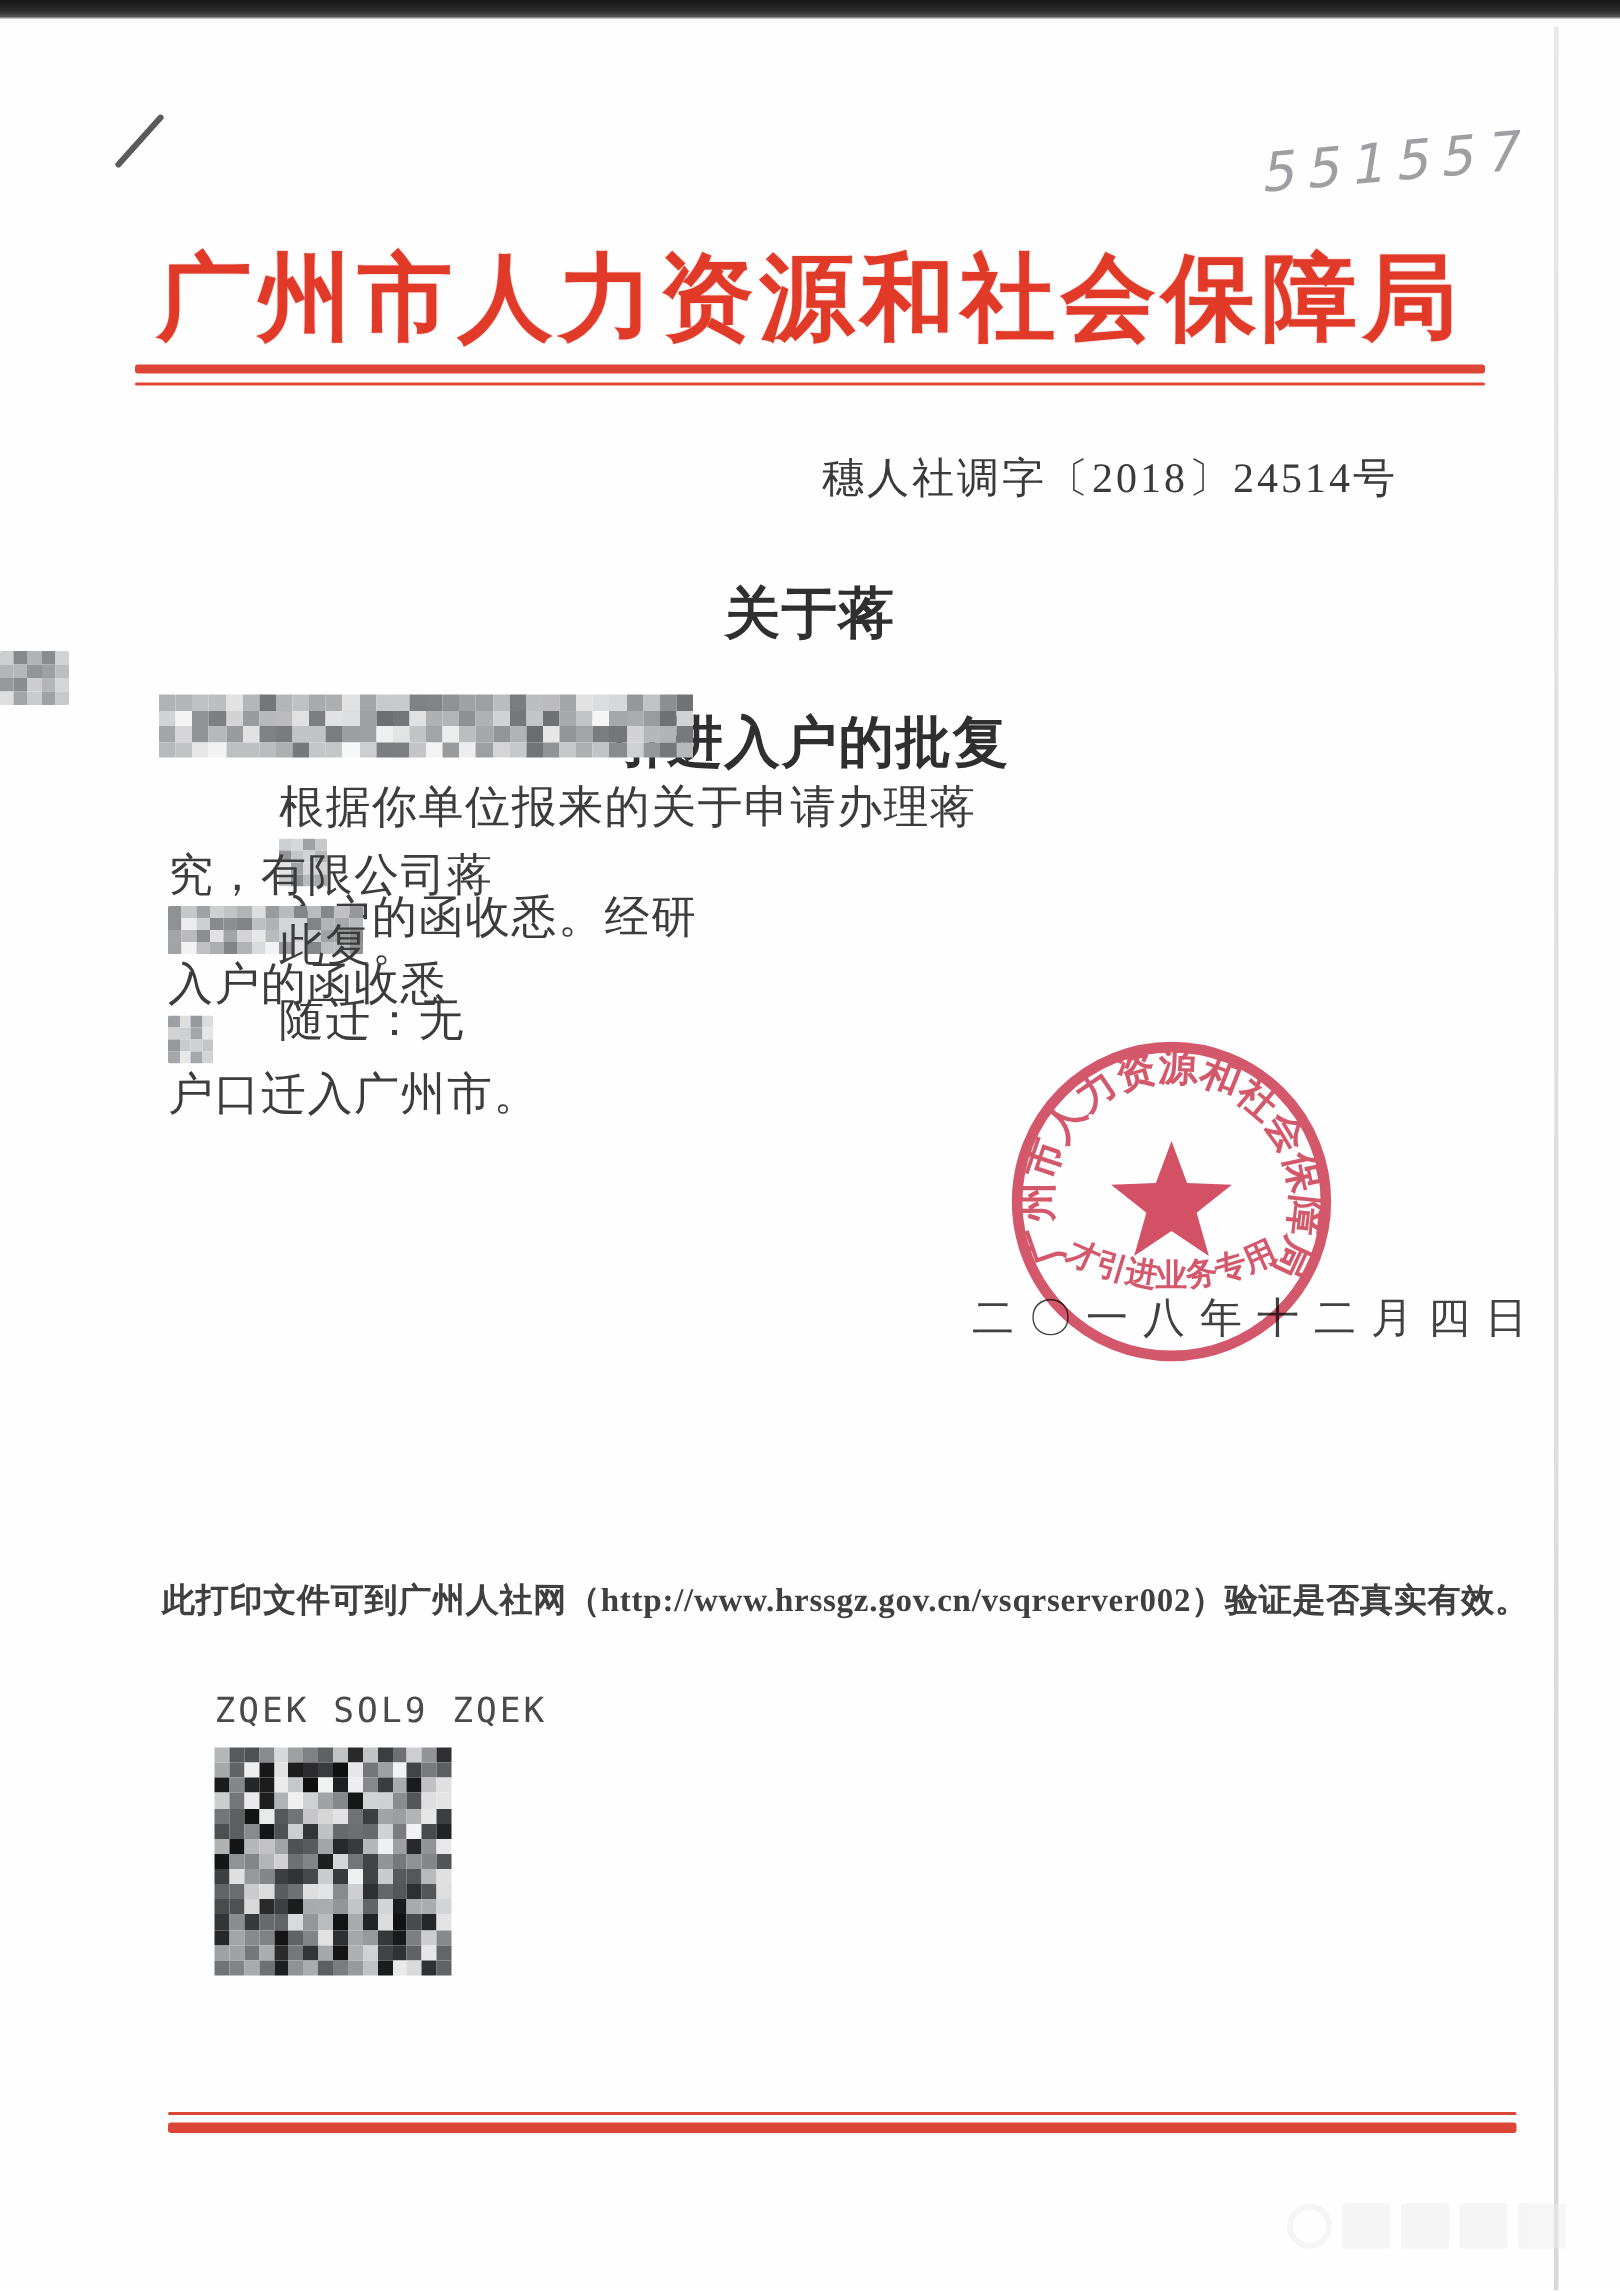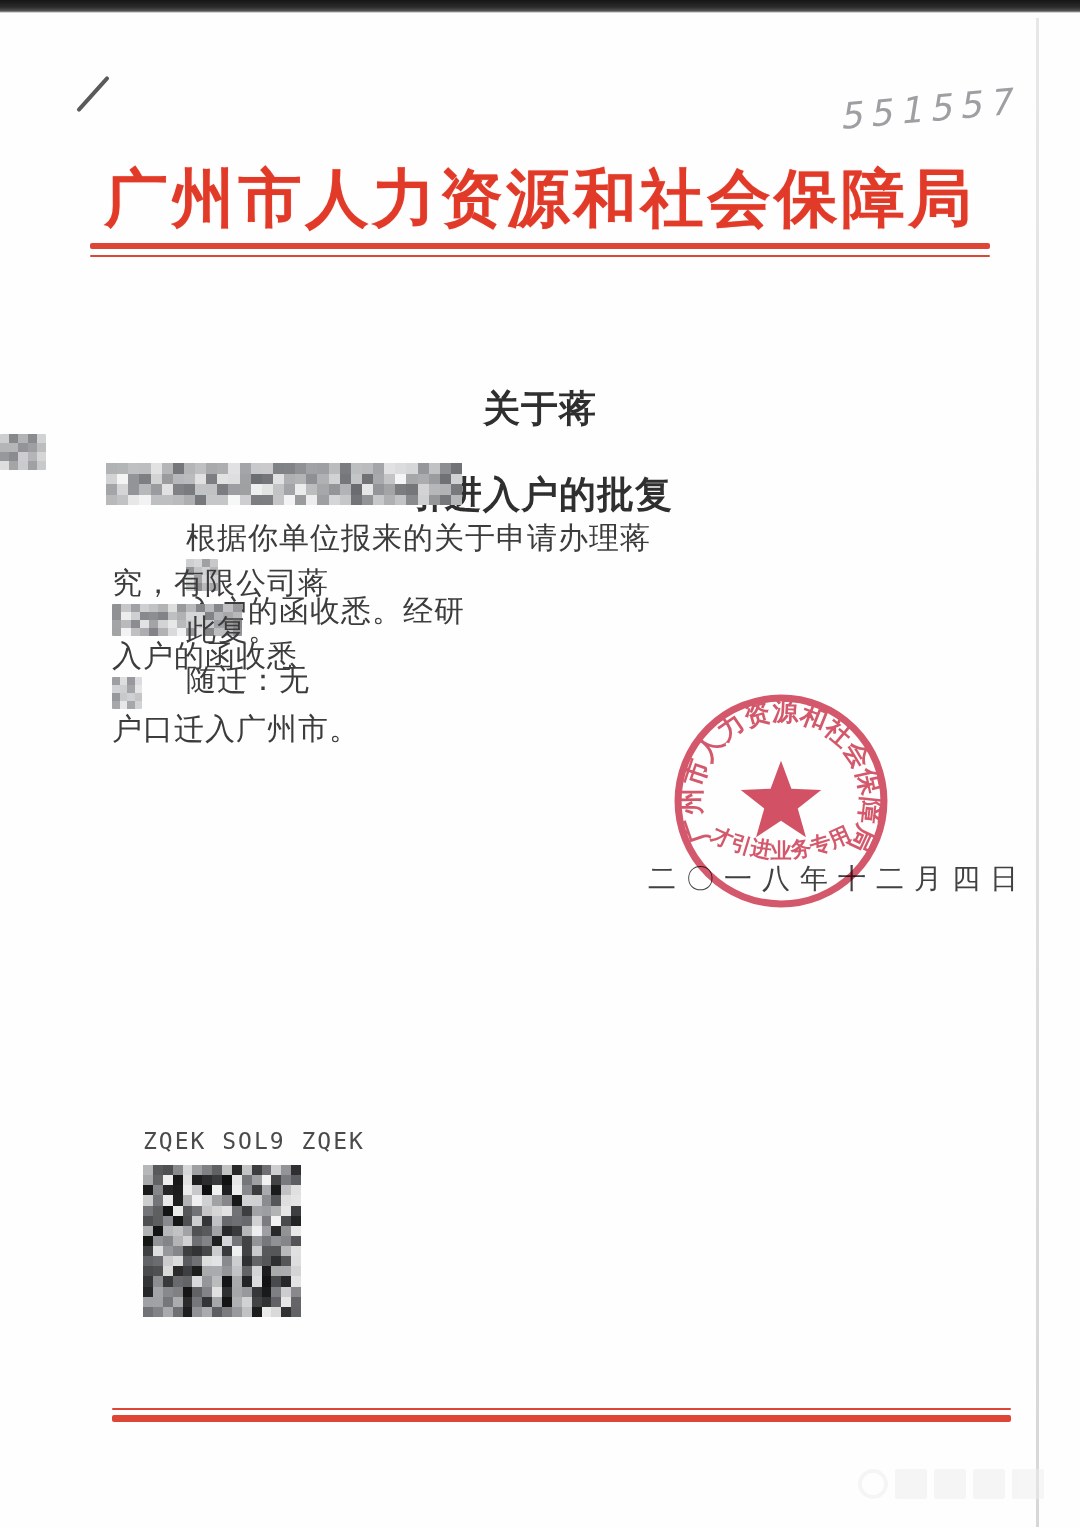--- a/index.html
+++ b/index.html
@@ -118,20 +118,21 @@
   <div class="scan-right-edge"></div>
   <div class="pen-slash"></div>
 
   <div class="handwritten">551557</div>
 
   <div class="agency-title">广州市人力资源和社会保障局</div>
 
   <div class="rule rule-top-thick"></div>
   <div class="rule rule-top-thin"></div>
 
+  <div class="doc-number">穗人社调字〔2018〕24514号</div>
 
   <div class="doc-title"><span>关于蒋</span><span class="inline-blur mosaic" style="width: 46px; height: 36px; grid-template-columns: repeat(5, 1fr); grid-template-rows: repeat(4, 1fr);">
         <i style="background: rgb(205, 206, 207);"></i>
         <i style="background: rgb(134, 136, 139);"></i>
         <i style="background: rgb(177, 179, 181);"></i>
         <i style="background: rgb(138, 139, 143);"></i>
         <i style="background: rgb(209, 210, 211);"></i>
         <i style="background: rgb(180, 181, 183);"></i>
         <i style="background: rgb(181, 182, 184);"></i>
         <i style="background: rgb(147, 148, 151);"></i>
@@ -387,20 +388,21 @@
     <polygon fill="#cf4257" points="110,70 120.3,97.8 149.9,99 126.6,117.4 134.7,146 110,129.5 85.3,146 93.4,117.4 70.1,99 99.7,97.8"></polygon>
     <text font-family="Liberation Serif, serif" font-size="26" font-weight="bold" fill="#d24a5e" letter-spacing="0">
       <textPath href="#arcTop" startOffset="0">广州市人力资源和社会保障局</textPath>
     </text>
     <text font-family="Liberation Serif, serif" font-size="21" font-weight="bold" fill="#d24a5e" text-anchor="middle">
       <textPath href="#arcBottom" startOffset="50%">人才引进业务专用章</textPath>
     </text>
   </svg>
 
 
+  <div class="verify-line">此打印文件可到广州人社网（http://www.hrssgz.gov.cn/vsqrserver002）验证是否真实有效。</div>
 
   <div class="verify-code">ZQEK SOL9 ZQEK</div>
 
   <div class="qr-blur mosaic" style="grid-template-columns: repeat(16, 1fr); grid-template-rows: repeat(15, 1fr);">
       <i style="background: rgb(182, 183, 185);"></i>
       <i style="background: rgb(88, 89, 92);"></i>
       <i style="background: rgb(79, 80, 82);"></i>
       <i style="background: rgb(136, 138, 141);"></i>
       <i style="background: rgb(215, 216, 217);"></i>
       <i style="background: rgb(158, 160, 162);"></i>

